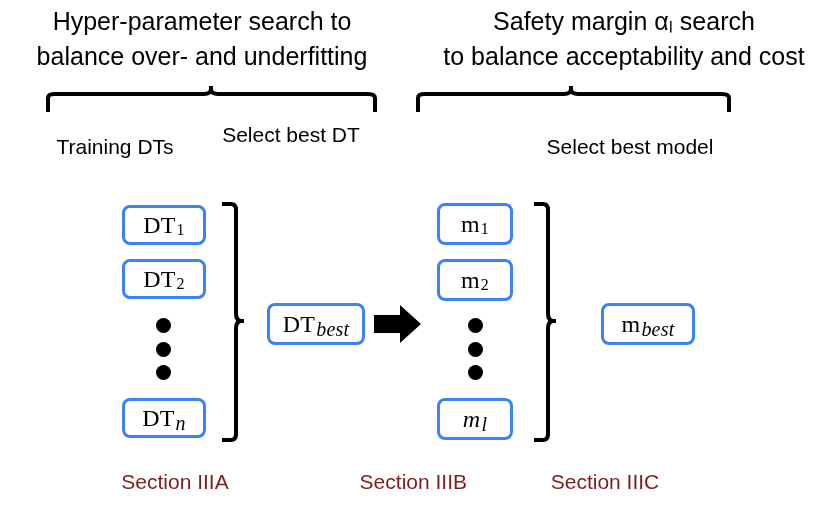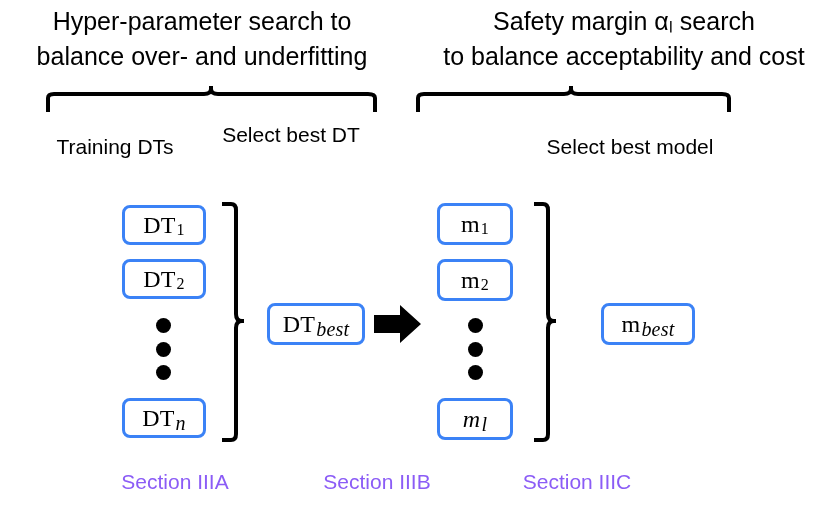--- a/index.html
+++ b/index.html
@@ -33,21 +33,21 @@
     line-height: 26px;
     text-align: center;
     color: #000;
     white-space: pre-line;
   }
 
   
   .section-label {
     font-size: 21px;
     text-align: center;
-    color: #8b5cf6;
+    color: #7f1d1d;
   }
 
   
   .node {
     box-sizing: border-box;
     border: 3px solid #3b82f6;
     border-radius: 8px;
     background: #fff;
     display: flex;
     align-items: center;
@@ -199,17 +199,17 @@
     </svg>
   </div>
 
   <div class="abs node" style="left:601px; top:303px; width:94px; height:42px;">
     <span>m</span>
       <span class="sub-it">best</span>
   </div>
 
   <div class="abs section-label" style="left:85px; top:470px; width:180px;">Section IIIA</div>
 
-  <div class="abs section-label" style="left:287px; top:470px; width:180px;">Section IIIB</div>
-
-  <div class="abs section-label" style="left:487px; top:470px; width:180px;text-align:center;">Section IIIC</div>
+  <div class="abs section-label" style="left:287px; top:470px; width:180px;text-align:right;">Section IIIB</div>
+
+  <div class="abs section-label" style="left:515px; top:470px; width:180px;text-align:center;">Section IIIC</div>
 
 </div>
 
 </body></html>

